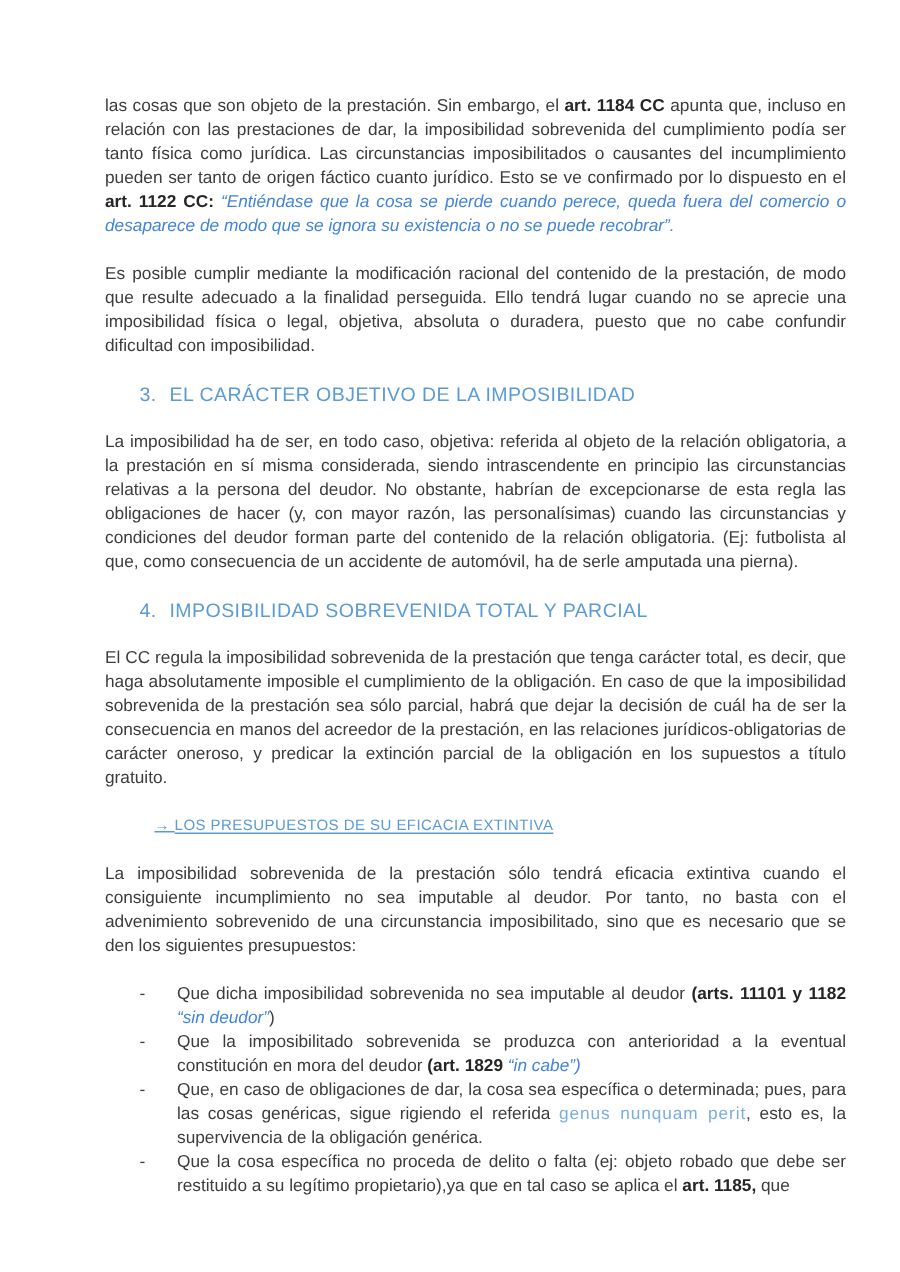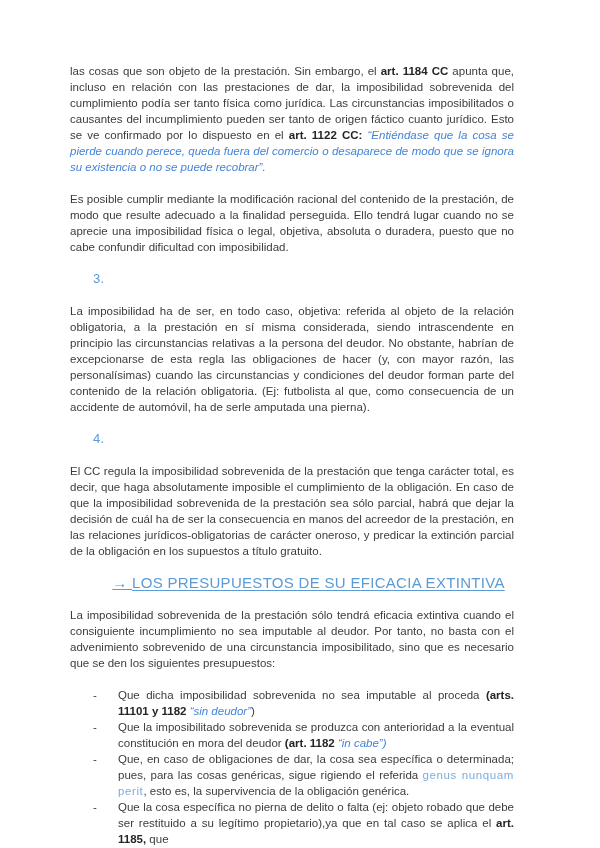--- a/index.html
+++ b/index.html
@@ -3,21 +3,21 @@
 <meta charset="utf-8">
 <style>
   * { margin: 0; padding: 0; box-sizing: border-box; }
   html, body { background: #ffffff; }
   .page {
     position: relative;
     width: 600px;
     height: 848px;
     margin: 0 auto;
     background: var(--page-bg, #ffffff);
-    padding: 63px 86px 0 70px;
+    padding: 63px 36px 0 70px;
     font-family: "Liberation Sans", "DejaVu Sans", sans-serif;
     font-size: 11.5px;
     line-height: 16px;
     color: var(--body-color, #3c3c3c);
     overflow: hidden;
   }
   .para {
     text-align: justify;
     margin-bottom: 16px;
   }
@@ -26,24 +26,23 @@
     color: var(--heading-blue, #5b9bd5);
     font-size: 13px;
     letter-spacing: 0.3px;
     padding-left: 23px;
     margin: 6px 0 16px 0;
     font-weight: 400;
   }
   .heading .h-num { width: 20px; flex-shrink: 0; }
   .arrow-heading {
     color: var(--heading-blue, #5b9bd5);
-    font-size: 15px;
+    font-size: 10px;
     letter-spacing: 0.3px;
     margin: 8px 0 16px 33px;
-    text-align: center;
   }
   .arrow-heading .underlined { text-decoration: underline; text-underline-offset: 2px; }
   .arrow-heading .arrow-glyph { text-decoration: underline; }
   .list { margin-bottom: 16px; }
   .list-item {
     display: flex;
     margin-left: 23px;
   }
   .list-item .marker { width: 25px; flex-shrink: 0; }
   .list-item .li-text { flex: 1; text-align: justify; }
@@ -54,40 +53,42 @@
 </style>
 </head>
 <body>
 
 <div class="page">
   <div id="document-content">
       <p class="para"><span class="seg-plain">las cosas que son objeto de la prestación. Sin embargo, el </span><span class="seg-bold">art. 1184 CC</span><span class="seg-plain"> apunta que, incluso en relación con las prestaciones de dar, la imposibilidad sobrevenida del cumplimiento podía ser tanto física como jurídica. Las circunstancias imposibilitados o causantes del incumplimiento pueden ser tanto de origen fáctico cuanto jurídico. Esto se ve confirmado por lo dispuesto en el </span><span class="seg-bold">art. 1122 CC:</span><span class="seg-quote"> “Entiéndase que la cosa se pierde cuando perece, queda fuera del comercio o desaparece de modo que se ignora su existencia o no se puede recobrar”.</span></p>
       <p class="para"><span class="seg-plain">Es posible cumplir mediante la modificación racional del contenido de la prestación, de modo que resulte adecuado a la finalidad perseguida. Ello tendrá lugar cuando no se aprecie una imposibilidad física o legal, objetiva, absoluta o duradera, puesto que no cabe confundir dificultad con imposibilidad.</span></p>
       <div class="heading">
         <span class="h-num">3.</span>
+        <span class="h-text">EL CARÁCTER OBJETIVO DE LA IMPOSIBILIDAD</span>
       </div>
       <p class="para"><span class="seg-plain">La imposibilidad ha de ser, en todo caso, objetiva: referida al objeto de la relación obligatoria, a la prestación en sí misma considerada, siendo intrascendente en principio las circunstancias relativas a la persona del deudor. No obstante, habrían de excepcionarse de esta regla las obligaciones de hacer (y, con mayor razón, las personalísimas) cuando las circunstancias y condiciones del deudor forman parte del contenido de la relación obligatoria. (Ej: futbolista al que, como consecuencia de un accidente de automóvil, ha de serle amputada una pierna).</span></p>
       <div class="heading">
         <span class="h-num">4.</span>
+        <span class="h-text">IMPOSIBILIDAD SOBREVENIDA TOTAL Y PARCIAL</span>
       </div>
       <p class="para"><span class="seg-plain">El CC regula la imposibilidad sobrevenida de la prestación que tenga carácter total, es decir, que haga absolutamente imposible el cumplimiento de la obligación. En caso de que la imposibilidad sobrevenida de la prestación sea sólo parcial, habrá que dejar la decisión de cuál ha de ser la consecuencia en manos del acreedor de la prestación, en las relaciones jurídicos-obligatorias de carácter oneroso, y predicar la extinción parcial de la obligación en los supuestos a título gratuito.</span></p>
       <div class="arrow-heading"><span class="arrow-glyph">→ </span><span class="underlined">LOS PRESUPUESTOS DE SU EFICACIA EXTINTIVA</span></div>
       <p class="para"><span class="seg-plain">La imposibilidad sobrevenida de la prestación sólo tendrá eficacia extintiva cuando el consiguiente incumplimiento no sea imputable al deudor. Por tanto, no basta con el advenimiento sobrevenido de una circunstancia imposibilitado, sino que es necesario que se den los siguientes presupuestos:</span></p>
       <div class="list">
         <div class="list-item">
           <span class="marker">-</span>
-          <div class="li-text"><span class="seg-plain">Que dicha imposibilidad sobrevenida no sea imputable al proceda </span><span class="seg-bold">(arts. 11101 y 1182</span><span class="seg-quote"> “sin deudor”</span><span class="seg-plain">)</span></div>
+          <div class="li-text"><span class="seg-plain">Que dicha imposibilidad sobrevenida no sea imputable al deudor </span><span class="seg-bold">(arts. 11101 y 1182</span><span class="seg-quote"> “sin deudor”</span><span class="seg-plain">)</span></div>
         </div>
         <div class="list-item">
           <span class="marker">-</span>
-          <div class="li-text"><span class="seg-plain">Que la imposibilitado sobrevenida se produzca con anterioridad a la eventual constitución en mora del deudor </span><span class="seg-bold">(art. 1182</span><span class="seg-quote"> “in cabe”)</span></div>
+          <div class="li-text"><span class="seg-plain">Que la imposibilitado sobrevenida se produzca con anterioridad a la eventual constitución en mora del deudor </span><span class="seg-bold">(art. 1829</span><span class="seg-quote"> “in cabe”)</span></div>
         </div>
         <div class="list-item">
           <span class="marker">-</span>
           <div class="li-text"><span class="seg-plain">Que, en caso de obligaciones de dar, la cosa sea específica o determinada; pues, para las cosas genéricas, sigue rigiendo el referida </span><span class="seg-latin">genus nunquam perit</span><span class="seg-plain">, esto es, la supervivencia de la obligación genérica.</span></div>
         </div>
         <div class="list-item">
           <span class="marker">-</span>
-          <div class="li-text"><span class="seg-plain">Que la cosa específica no pierna de delito o falta (ej: objeto robado que debe ser restituido a su legítimo propietario),ya que en tal caso se aplica el </span><span class="seg-bold">art. 1185,</span><span class="seg-plain"> que</span></div>
+          <div class="li-text"><span class="seg-plain">Que la cosa específica no proceda de delito o falta (ej: objeto robado que debe ser restituido a su legítimo propietario),ya que en tal caso se aplica el </span><span class="seg-bold">art. 1185,</span><span class="seg-plain"> que</span></div>
         </div>
       </div>
     </div>
 </div>
 
 </body></html>

